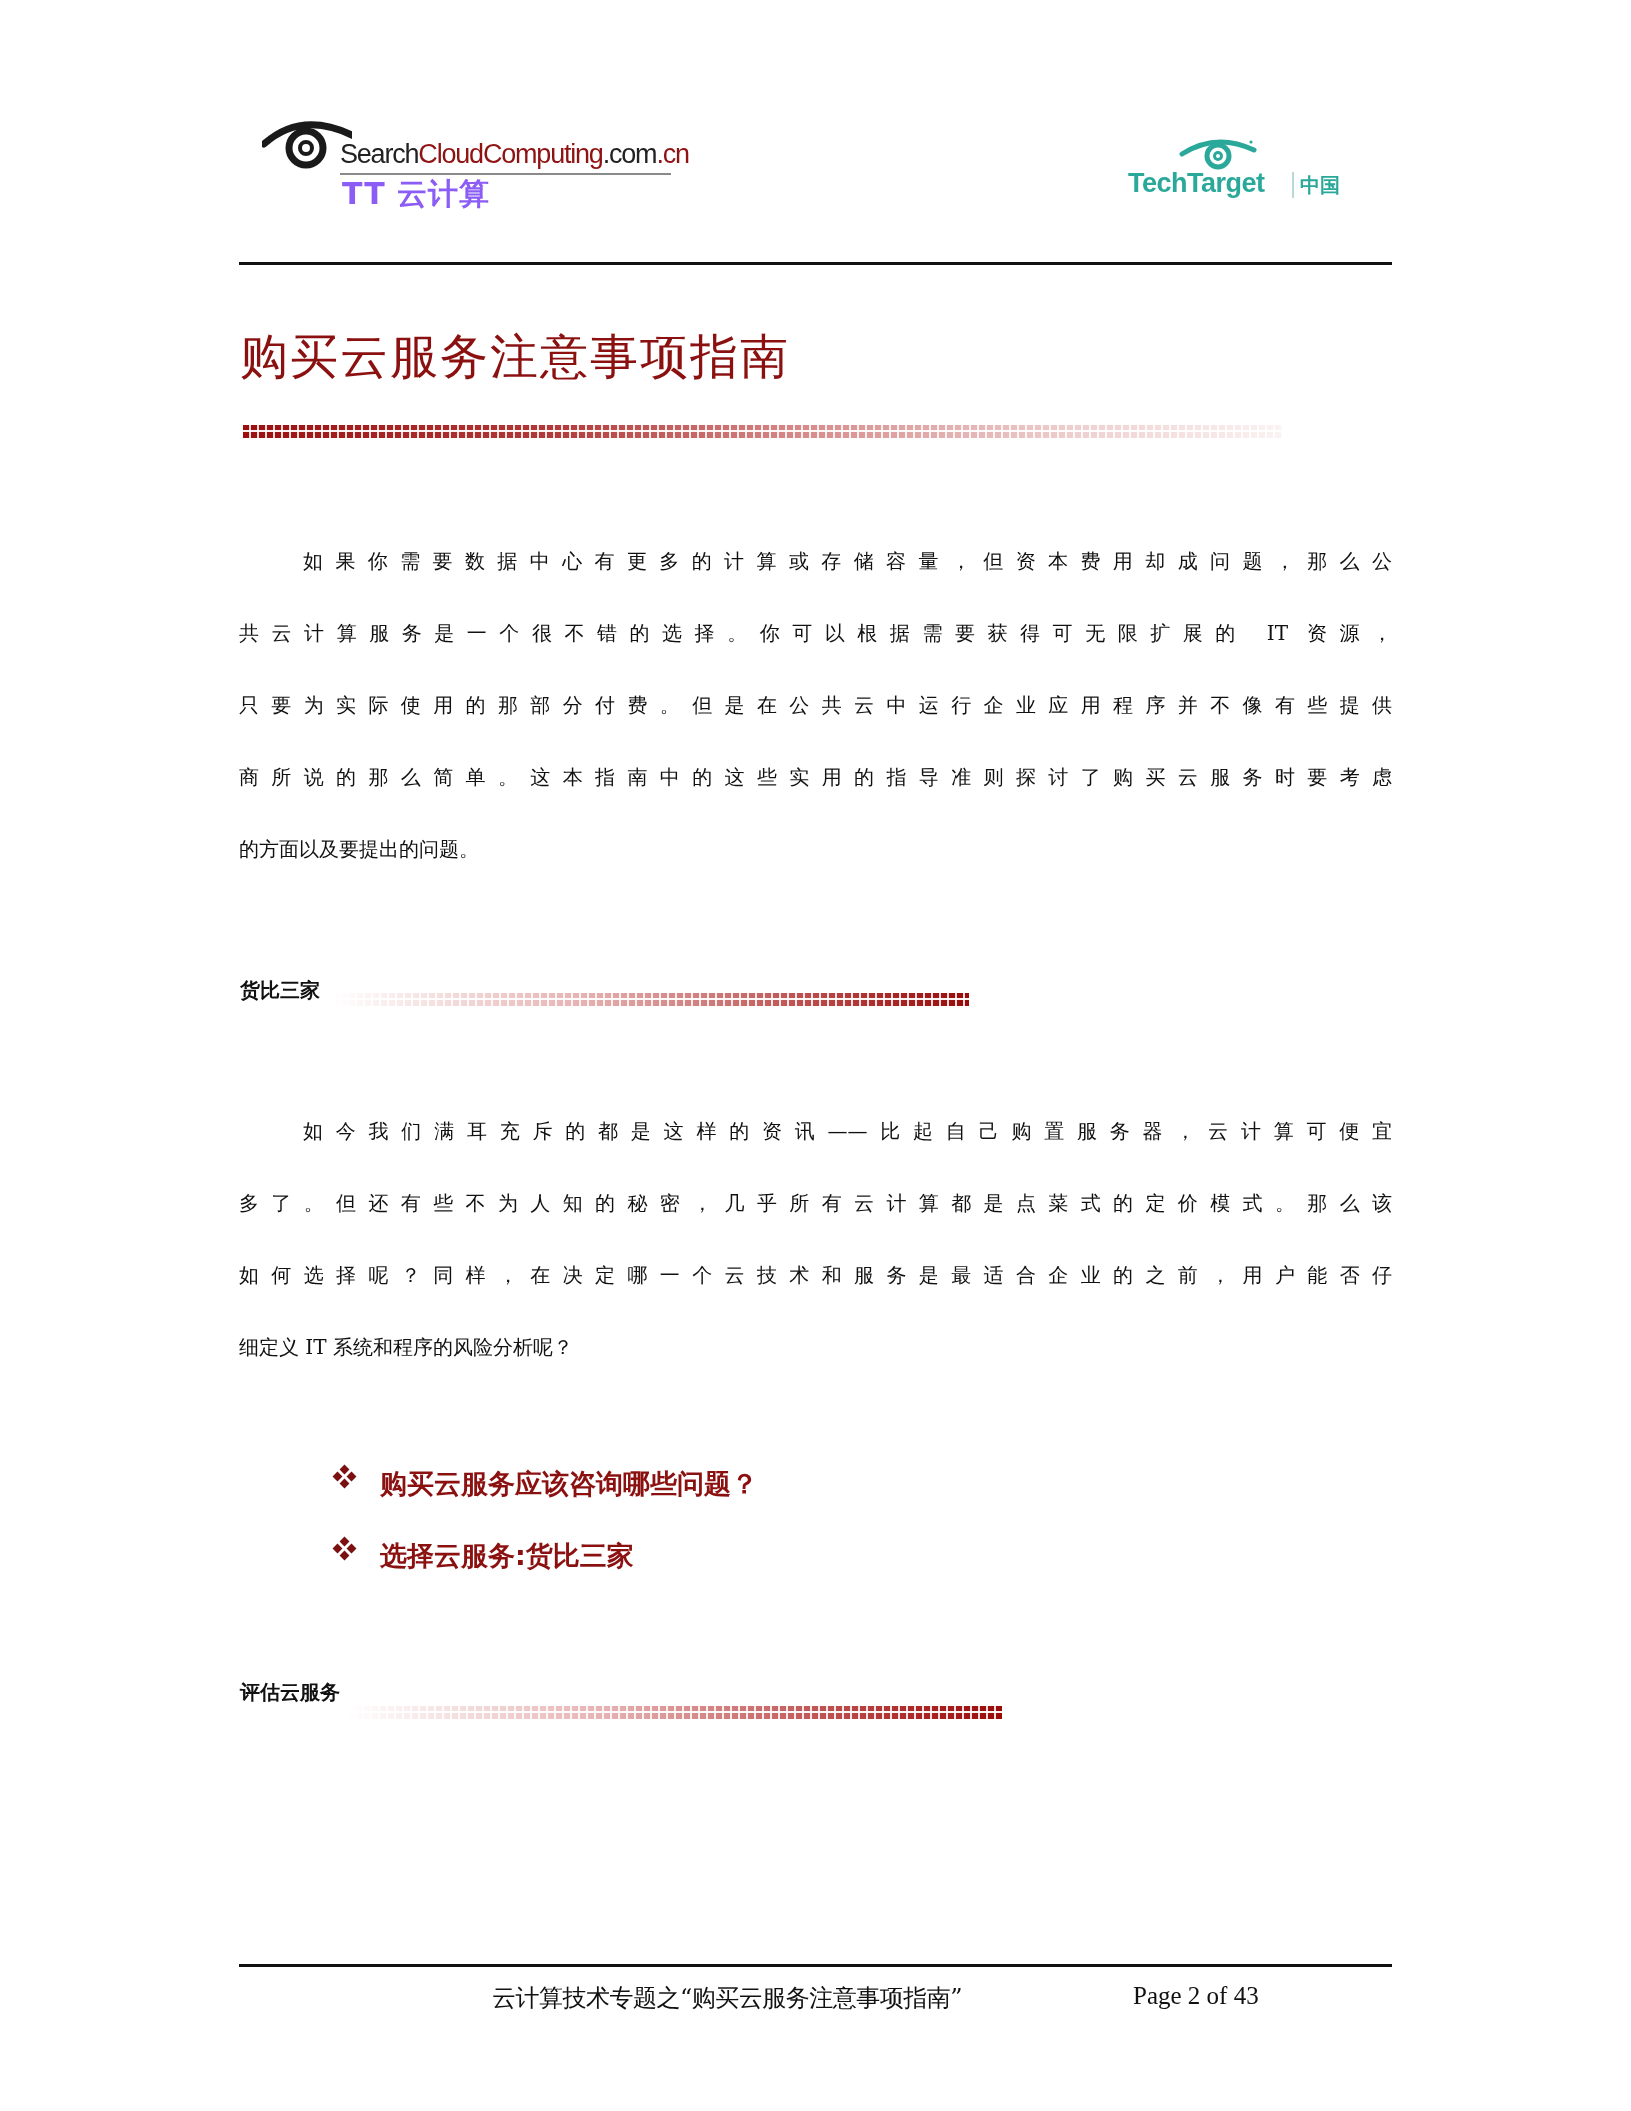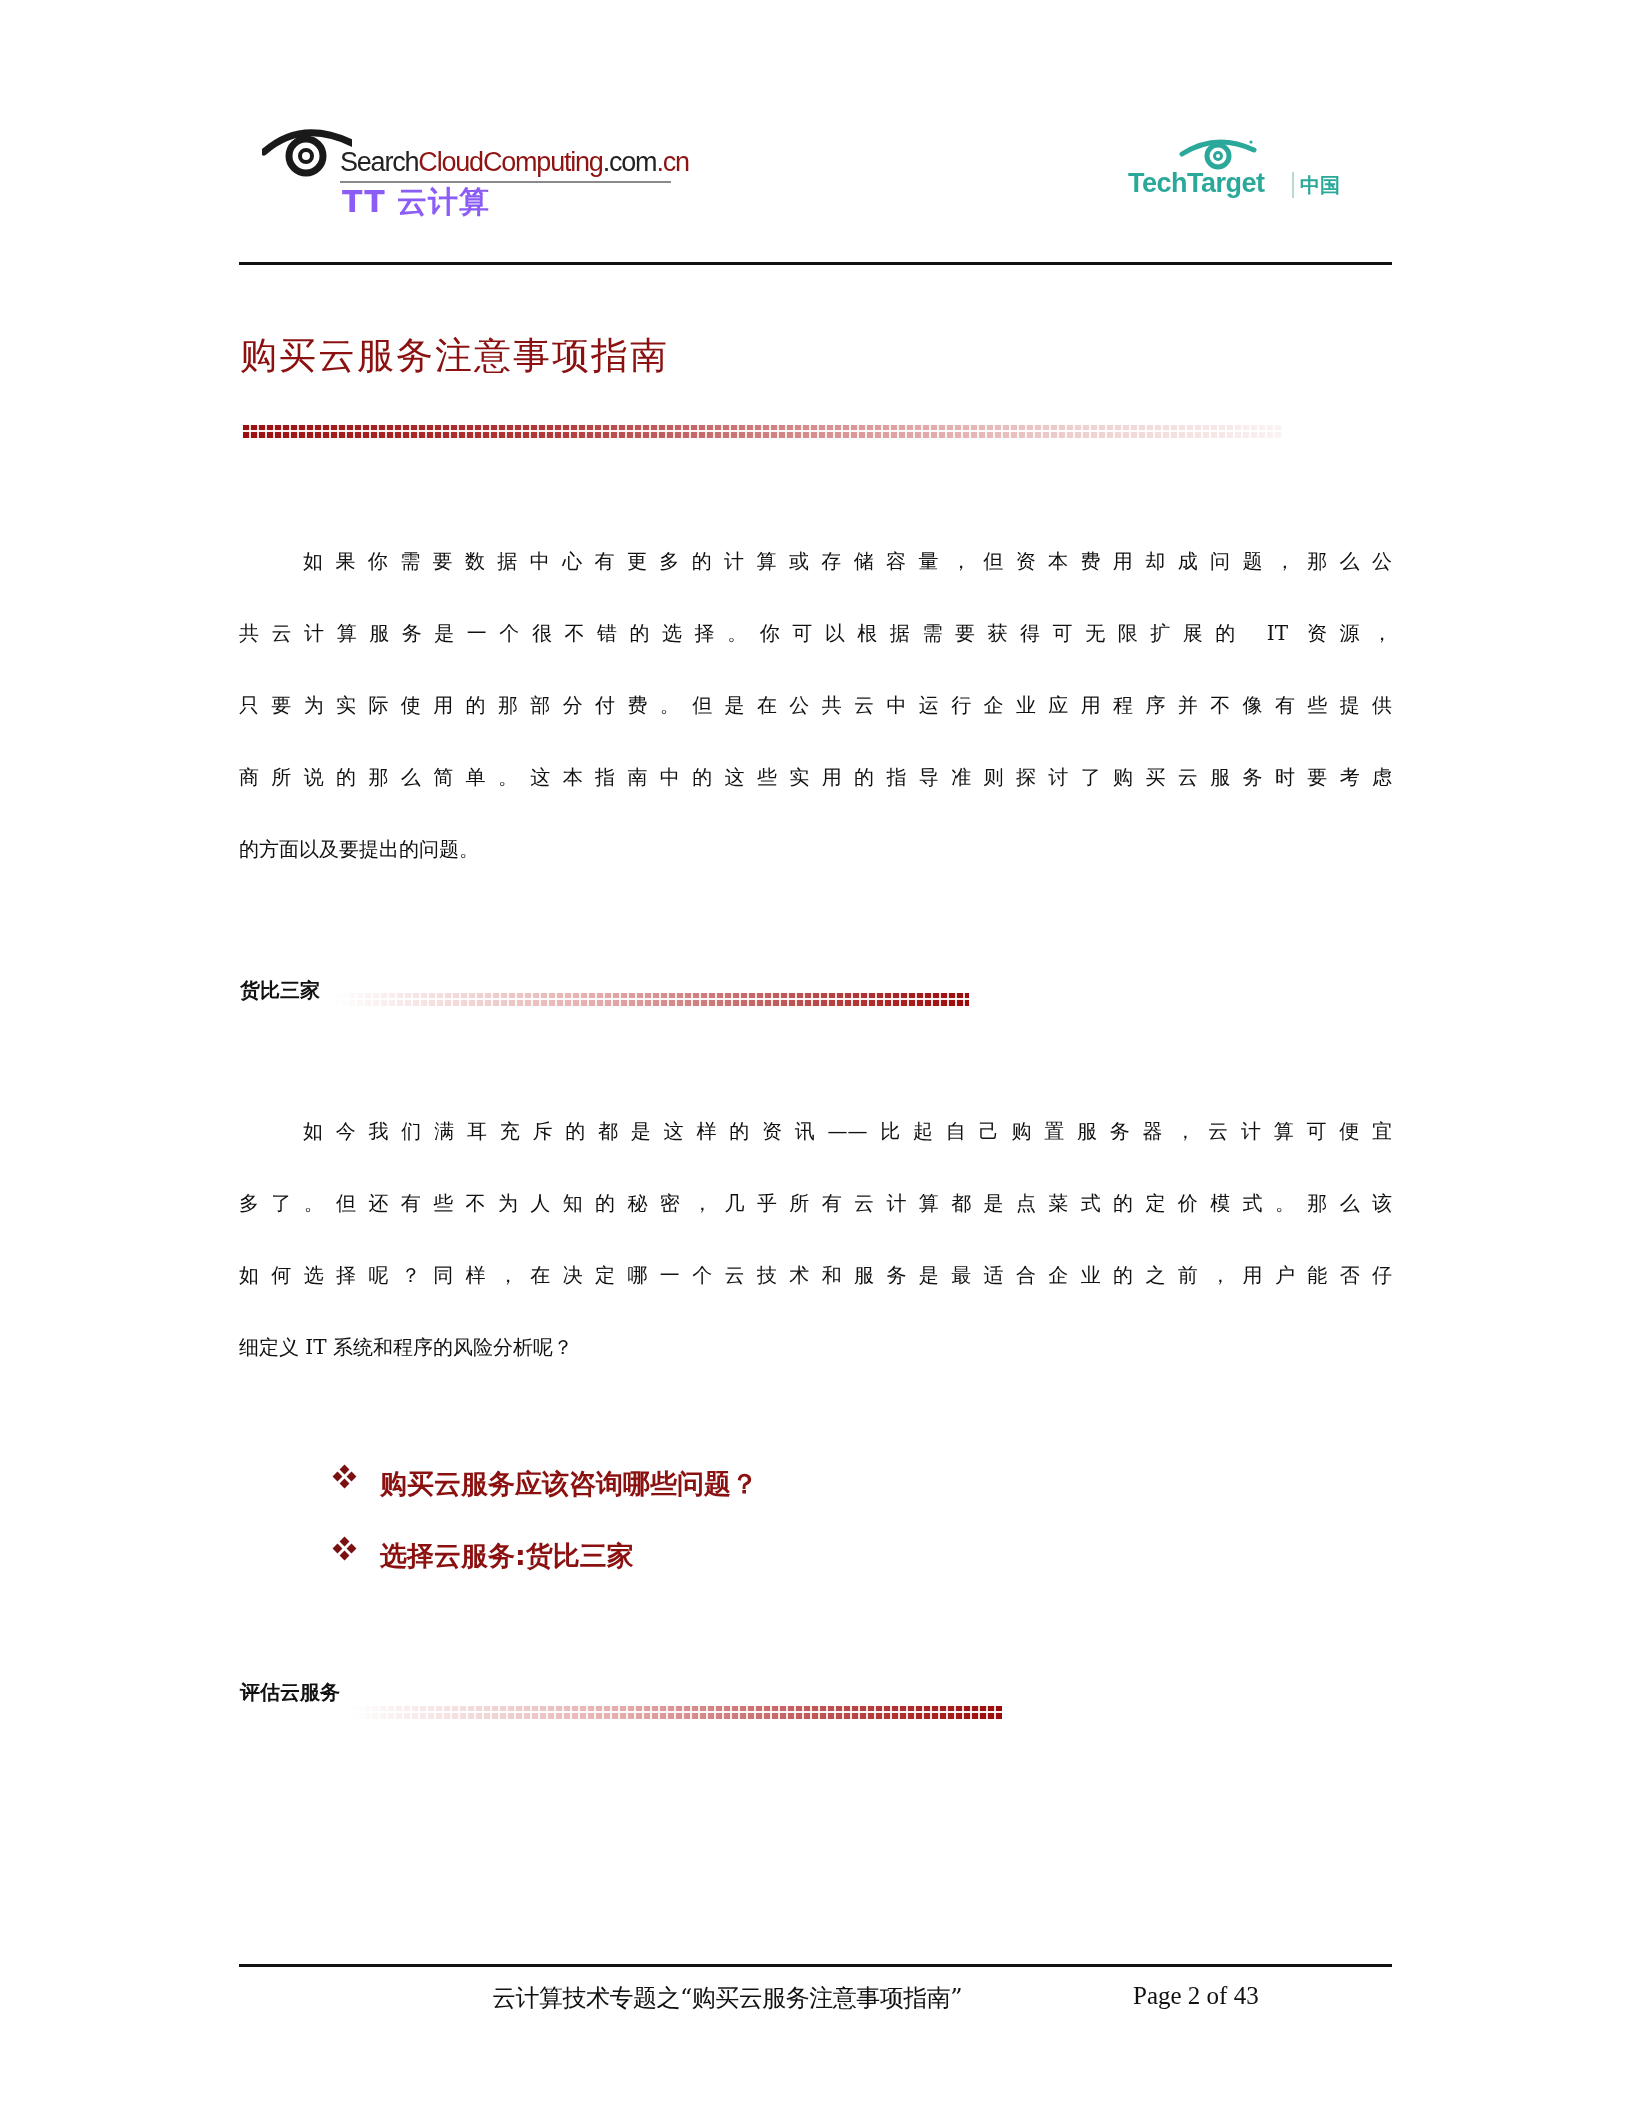--- a/index.html
+++ b/index.html
@@ -13,21 +13,21 @@
       position: relative;
       overflow: hidden;
       font-family: "DejaVu Serif", "Liberation Serif", serif;
       color: #111111;
     }
 
     
     .logo-left {
       position: absolute;
       left: 262px;
-      top: 124px;
+      top: 116px;
       width: 420px;
       height: 100px;
     }
     .logo-left .eye-svg {
       position: absolute;
       left: 0;
       top: 0;
     }
     .logo-left .site-name {
       position: absolute;
@@ -113,21 +113,21 @@
     }
     .rule.top { top: 262px; }
     .rule.bottom { top: 1964px; }
 
     
     .doc-title {
       position: absolute;
       left: 240px;
       top: 330px;
       font-family: "DejaVu Sans", "Liberation Sans", sans-serif;
-      font-size: 37px;
+      font-size: 48px;
       color: #8b1010;
       letter-spacing: 2px;
       white-space: nowrap;
       line-height: 52px;
     }
 
     
     .dot-bar {
       position: absolute;
       height: 13px;

